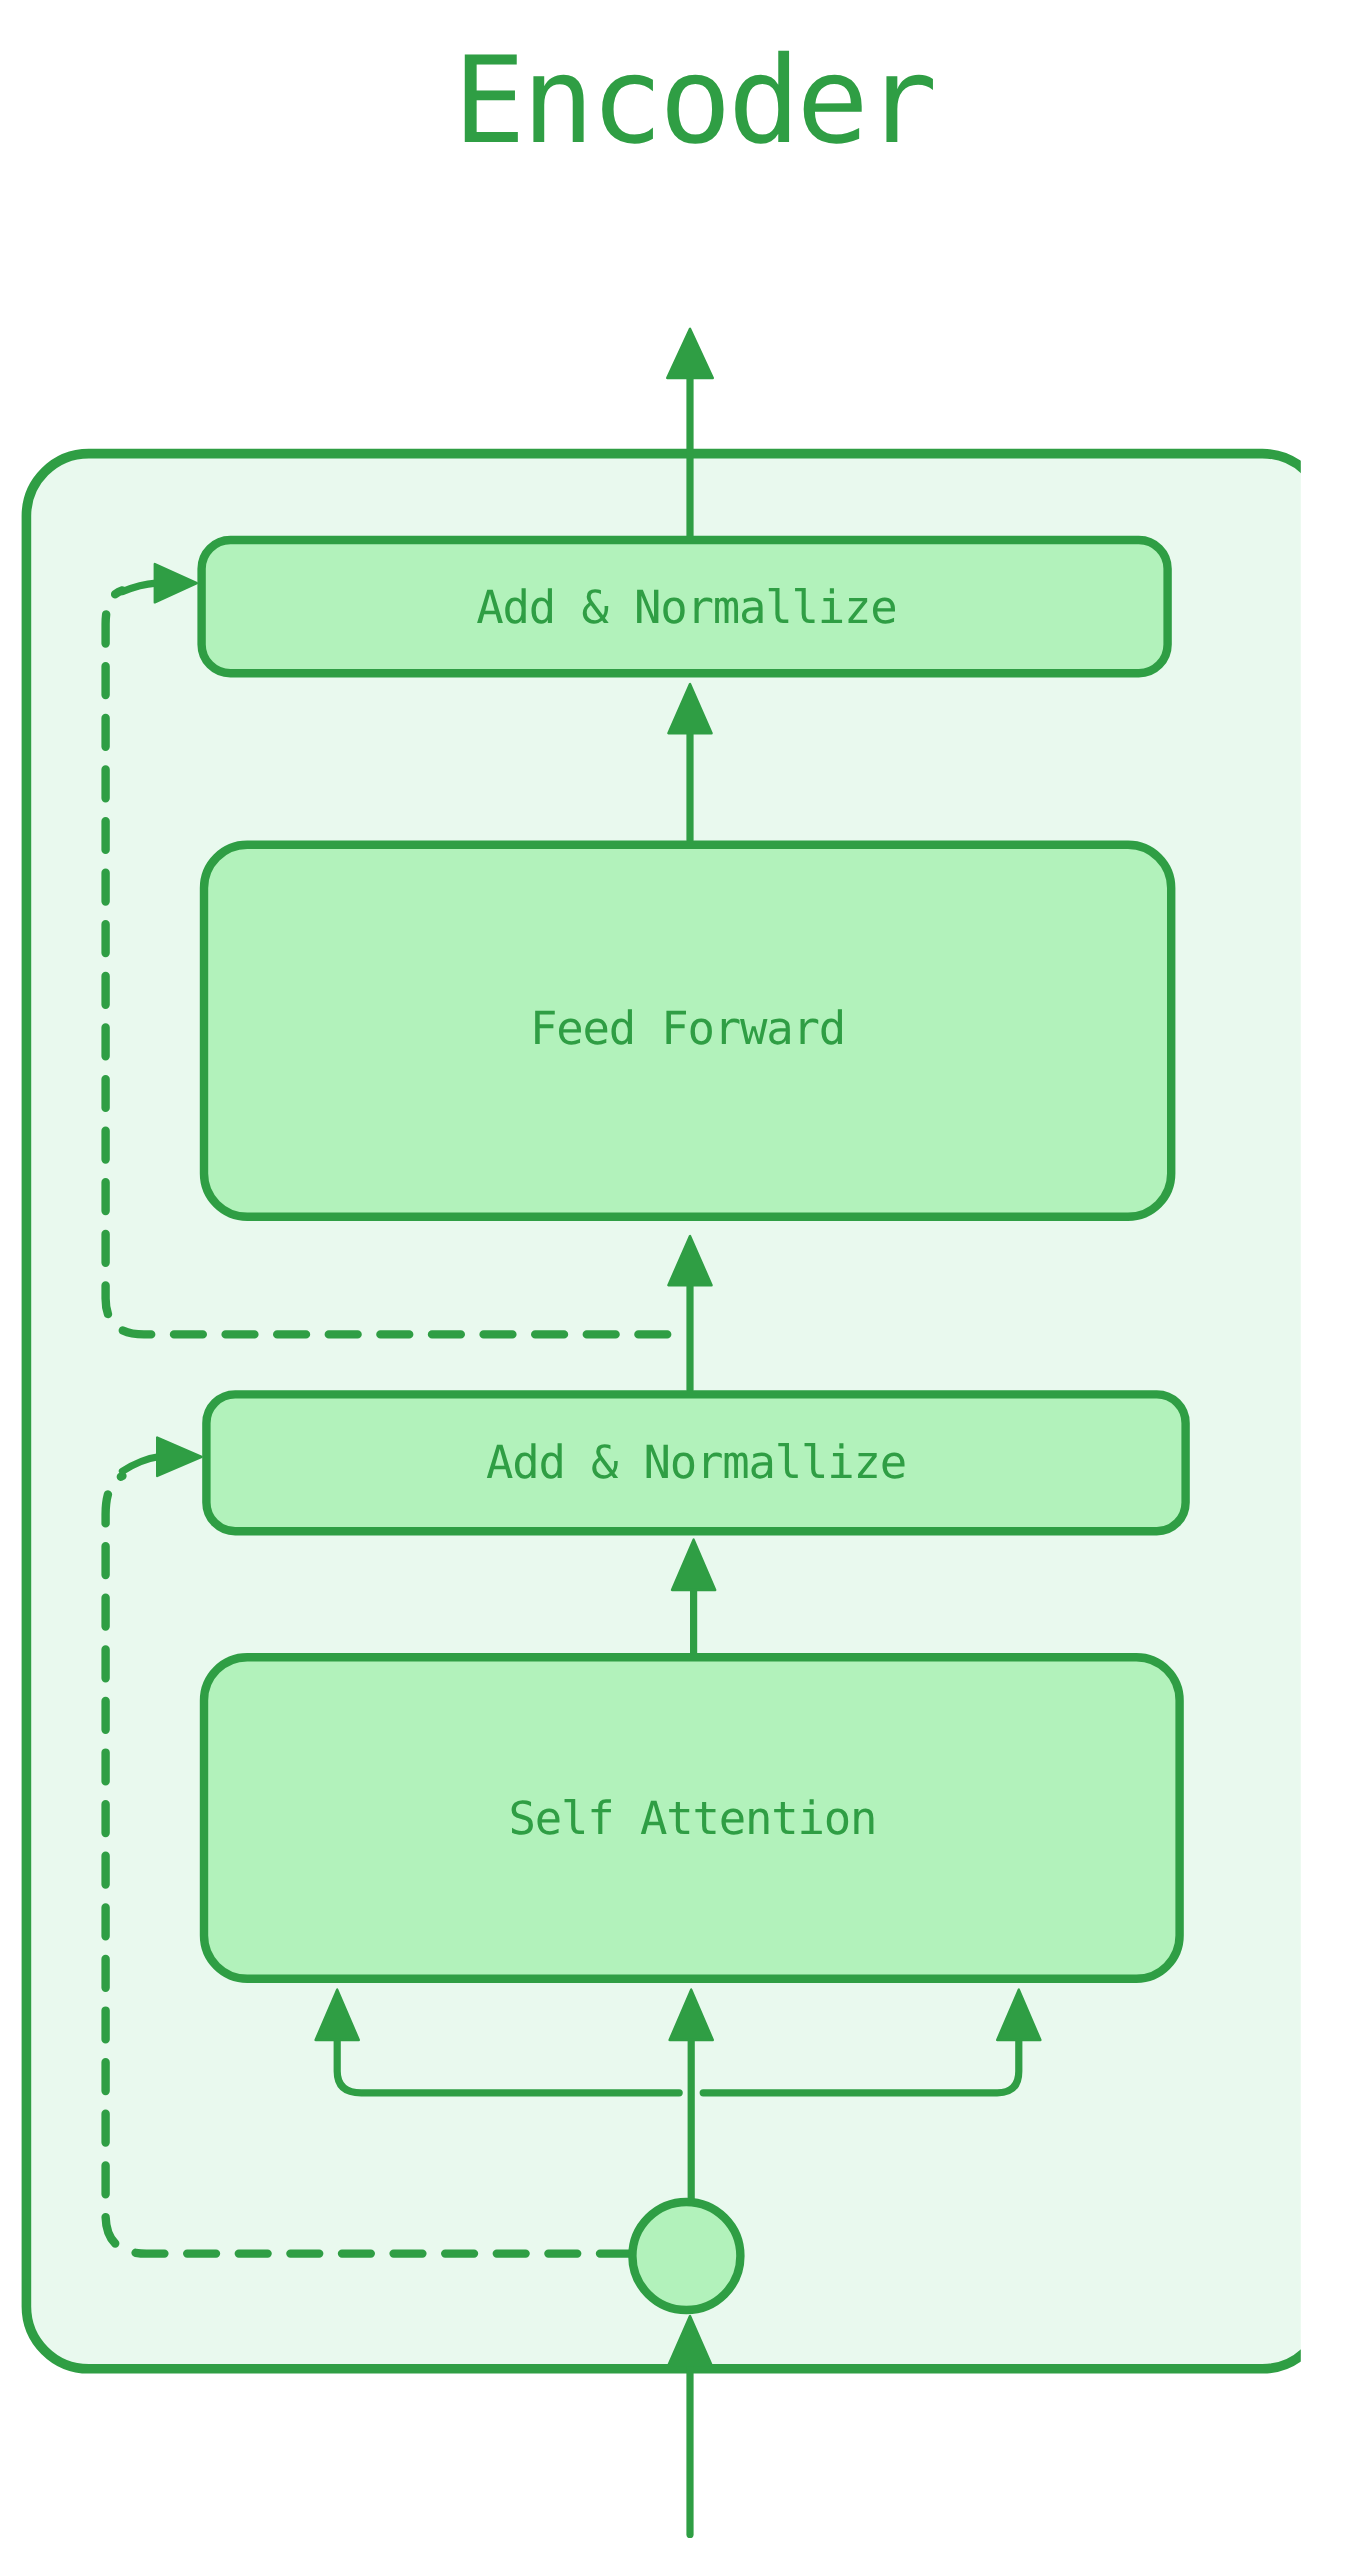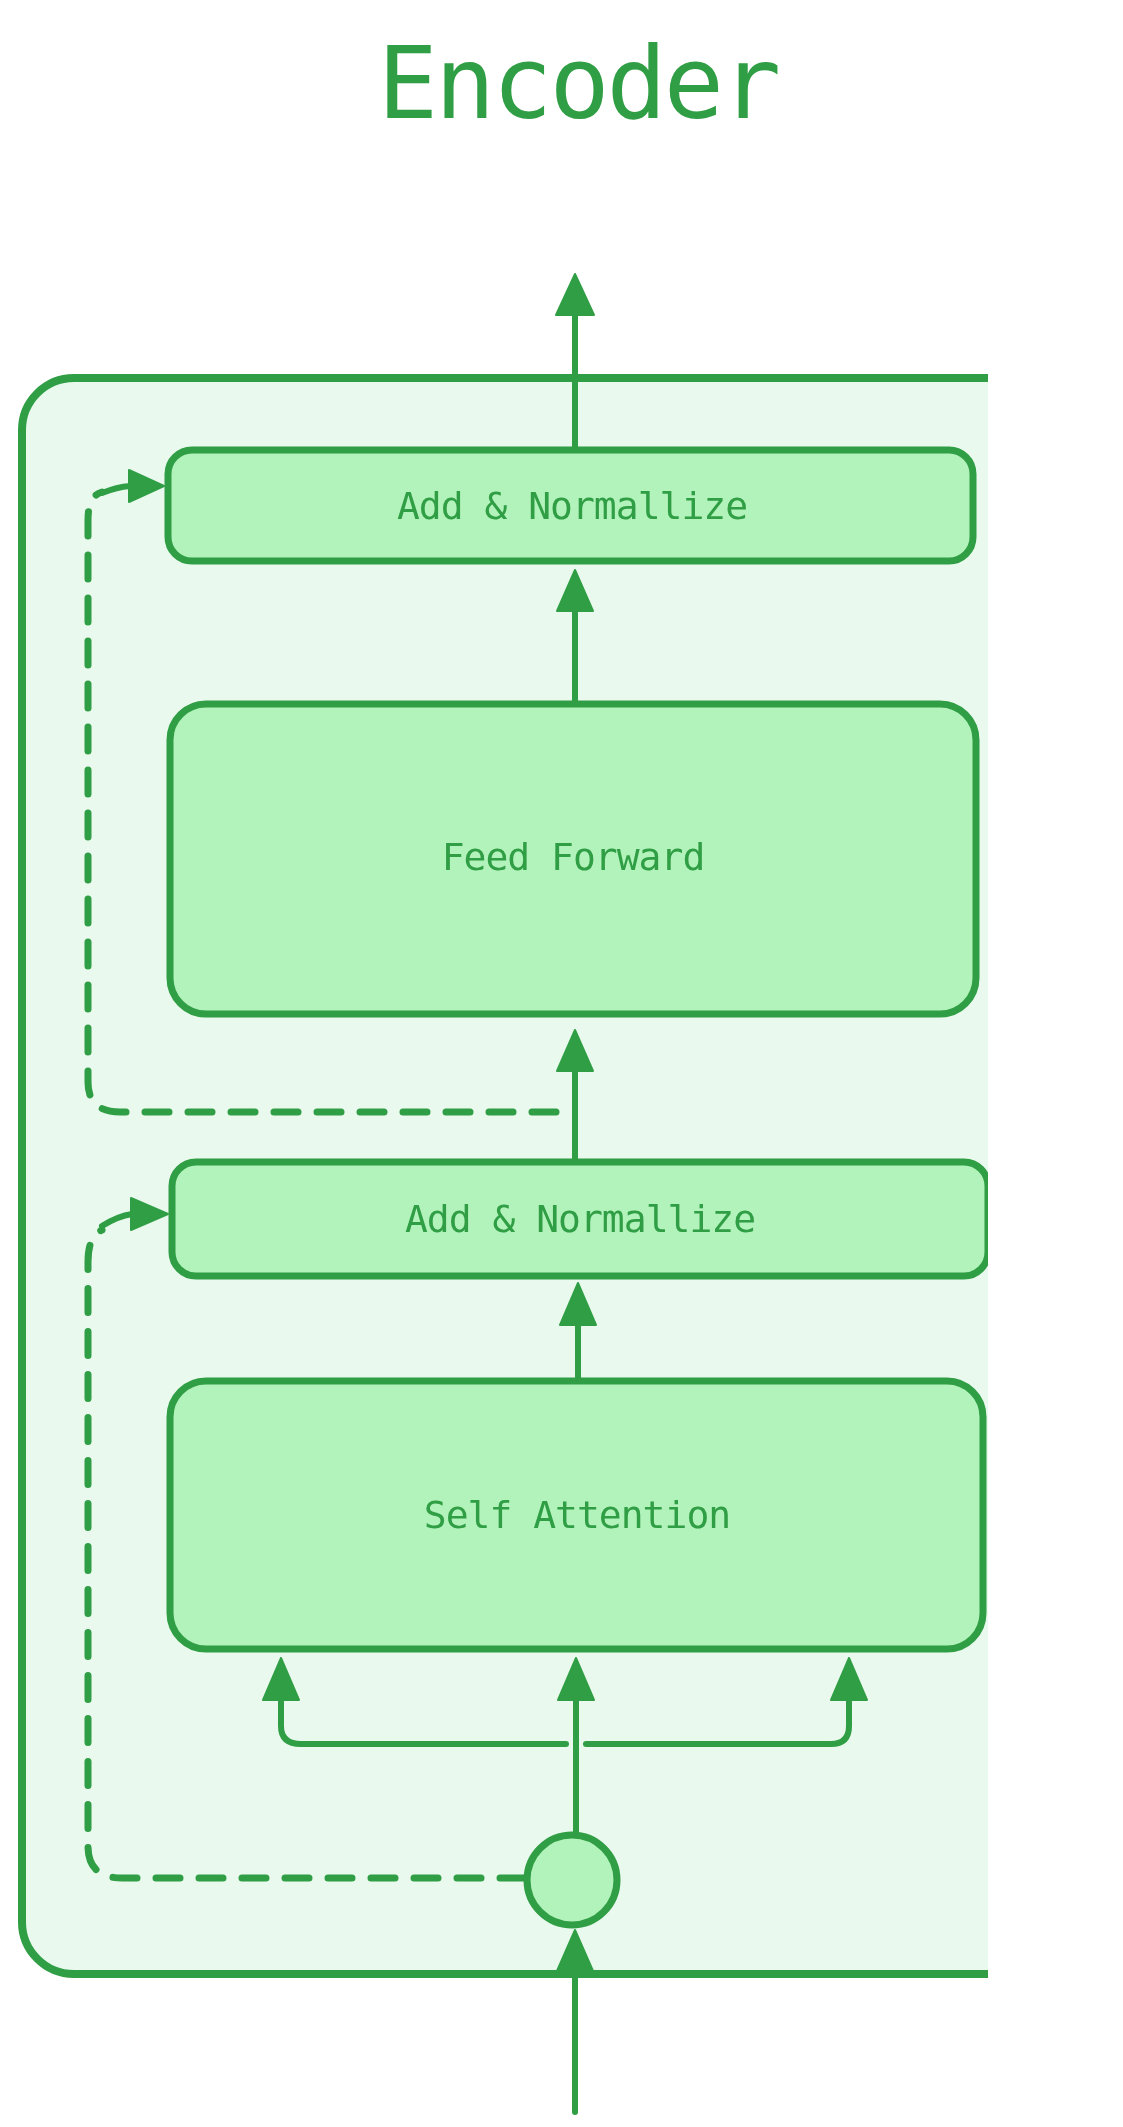--- a/index.html
+++ b/index.html
@@ -1,21 +1,21 @@
 <!DOCTYPE html>
 <html style="--stroke: #2f9e44; --container_fill: #e9f9ee; --box_fill: #b2f2bb; --background: #ffffff;"><head>
 <meta charset="utf-8">
 <style>
   html, body {
     margin: 0;
     padding: 0;
     background: var(--background, #ffffff);
   }
   .stage {
-    width: 988px;
+    width: 1084px;
     height: 2127px;
     position: relative;
     background: var(--background, #ffffff);
     overflow: hidden;
   }
   svg { display: block; }
   .title-text {
     fill: var(--stroke, #2f9e44);
     font-family: "DejaVu Sans Mono", "Liberation Mono", monospace;
     font-size: 100px;

